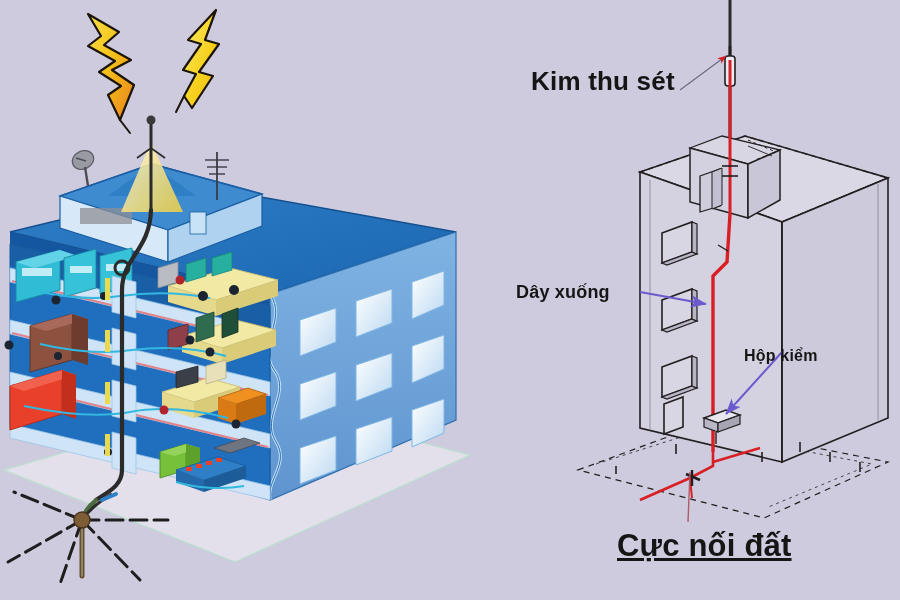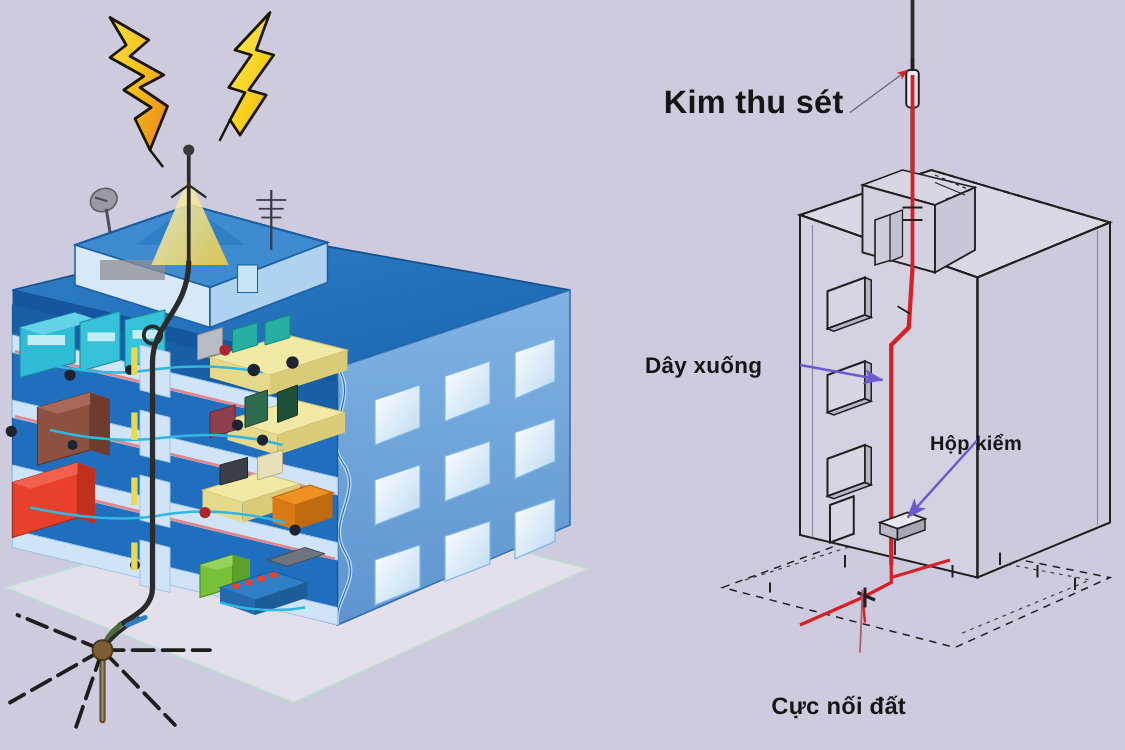--- a/index.html
+++ b/index.html
@@ -16,21 +16,21 @@
     font-family:"Liberation Sans","DejaVu Sans",sans-serif;
     font-weight:700;
     color:#151515;
     white-space:nowrap;
     letter-spacing:.2px;
     line-height:1;
   }
   #lbl-kim{left:531px;top:68px;font-size:26px;}
   #lbl-day{left:516px;top:283px;font-size:18px;}
   #lbl-hop{left:744px;top:348px;font-size:16px;}
-  #lbl-cuc{left:617px;top:556px;font-size:19px;}
+  #lbl-cuc{left:617px;top:530px;font-size:31px;text-decoration:underline;}
 </style>
 </head>
 <body>
 
 <div id="stage">
 <svg viewBox="0 0 900 600" xmlns="http://www.w3.org/2000/svg">
   <defs>
     <linearGradient id="gWinL" x1="0" y1="0" x2="1" y2="1">
       <stop offset="0%" stop-color="#ffffff"></stop>
       <stop offset="100%" stop-color="#bcd9f2"></stop>

